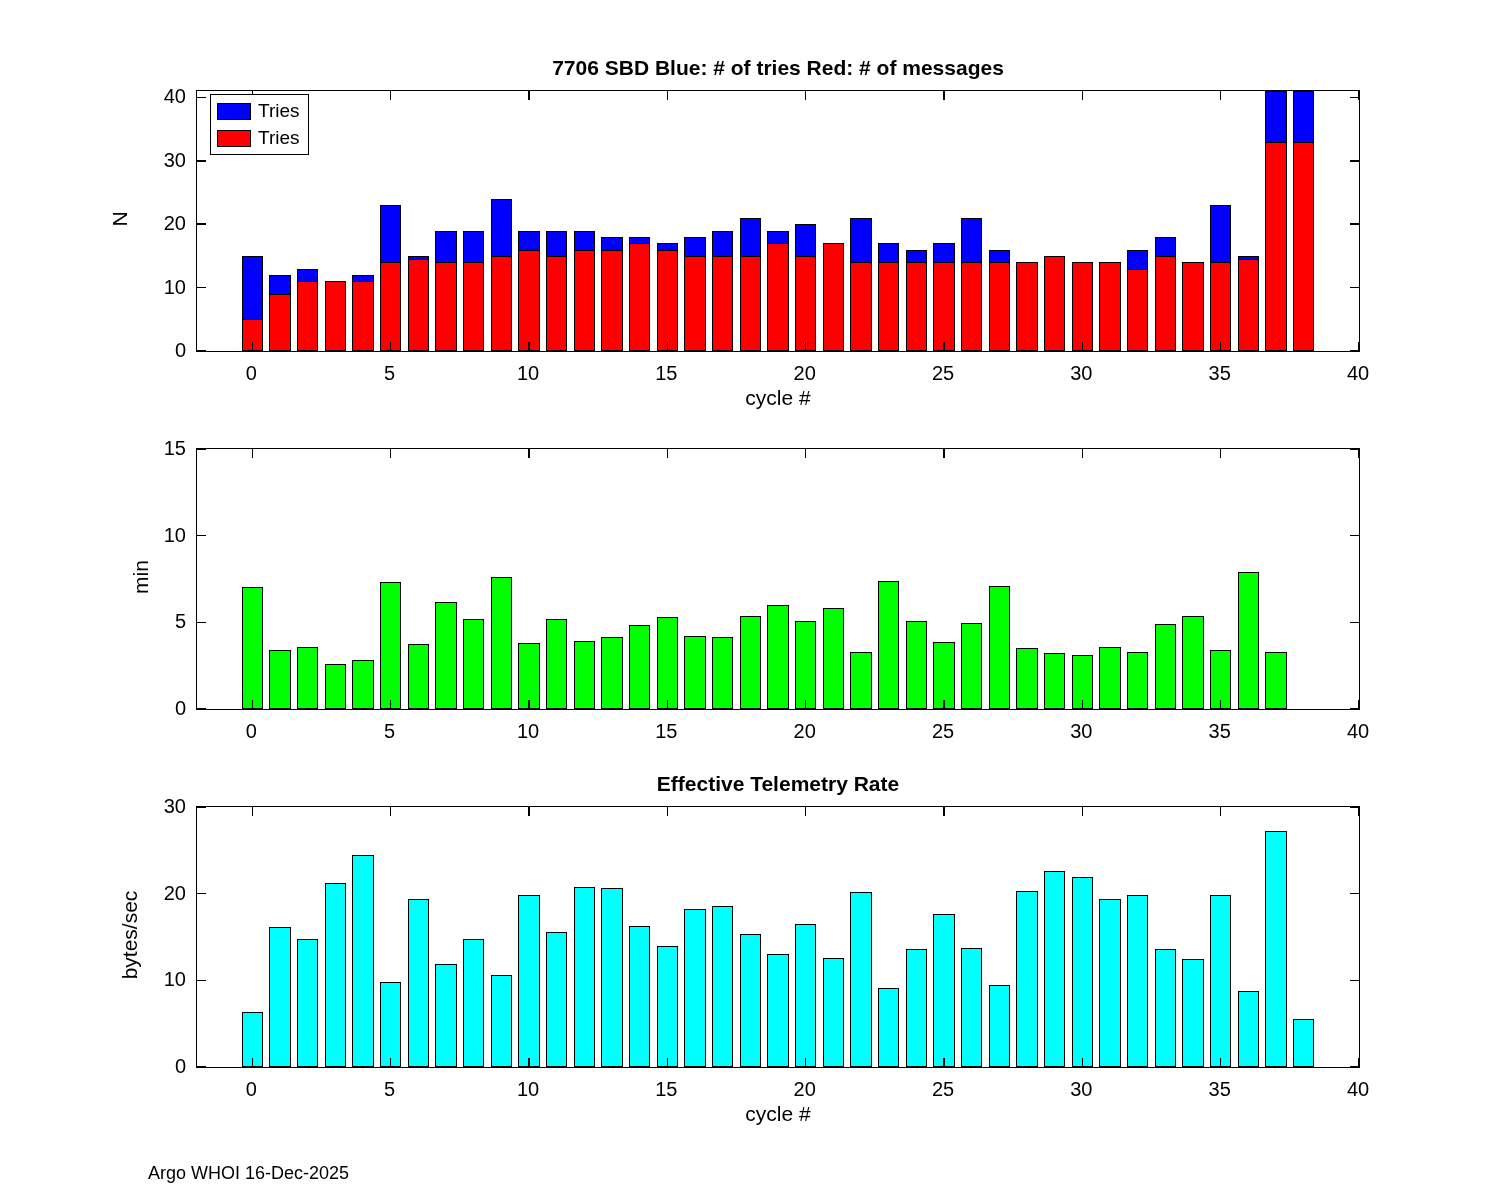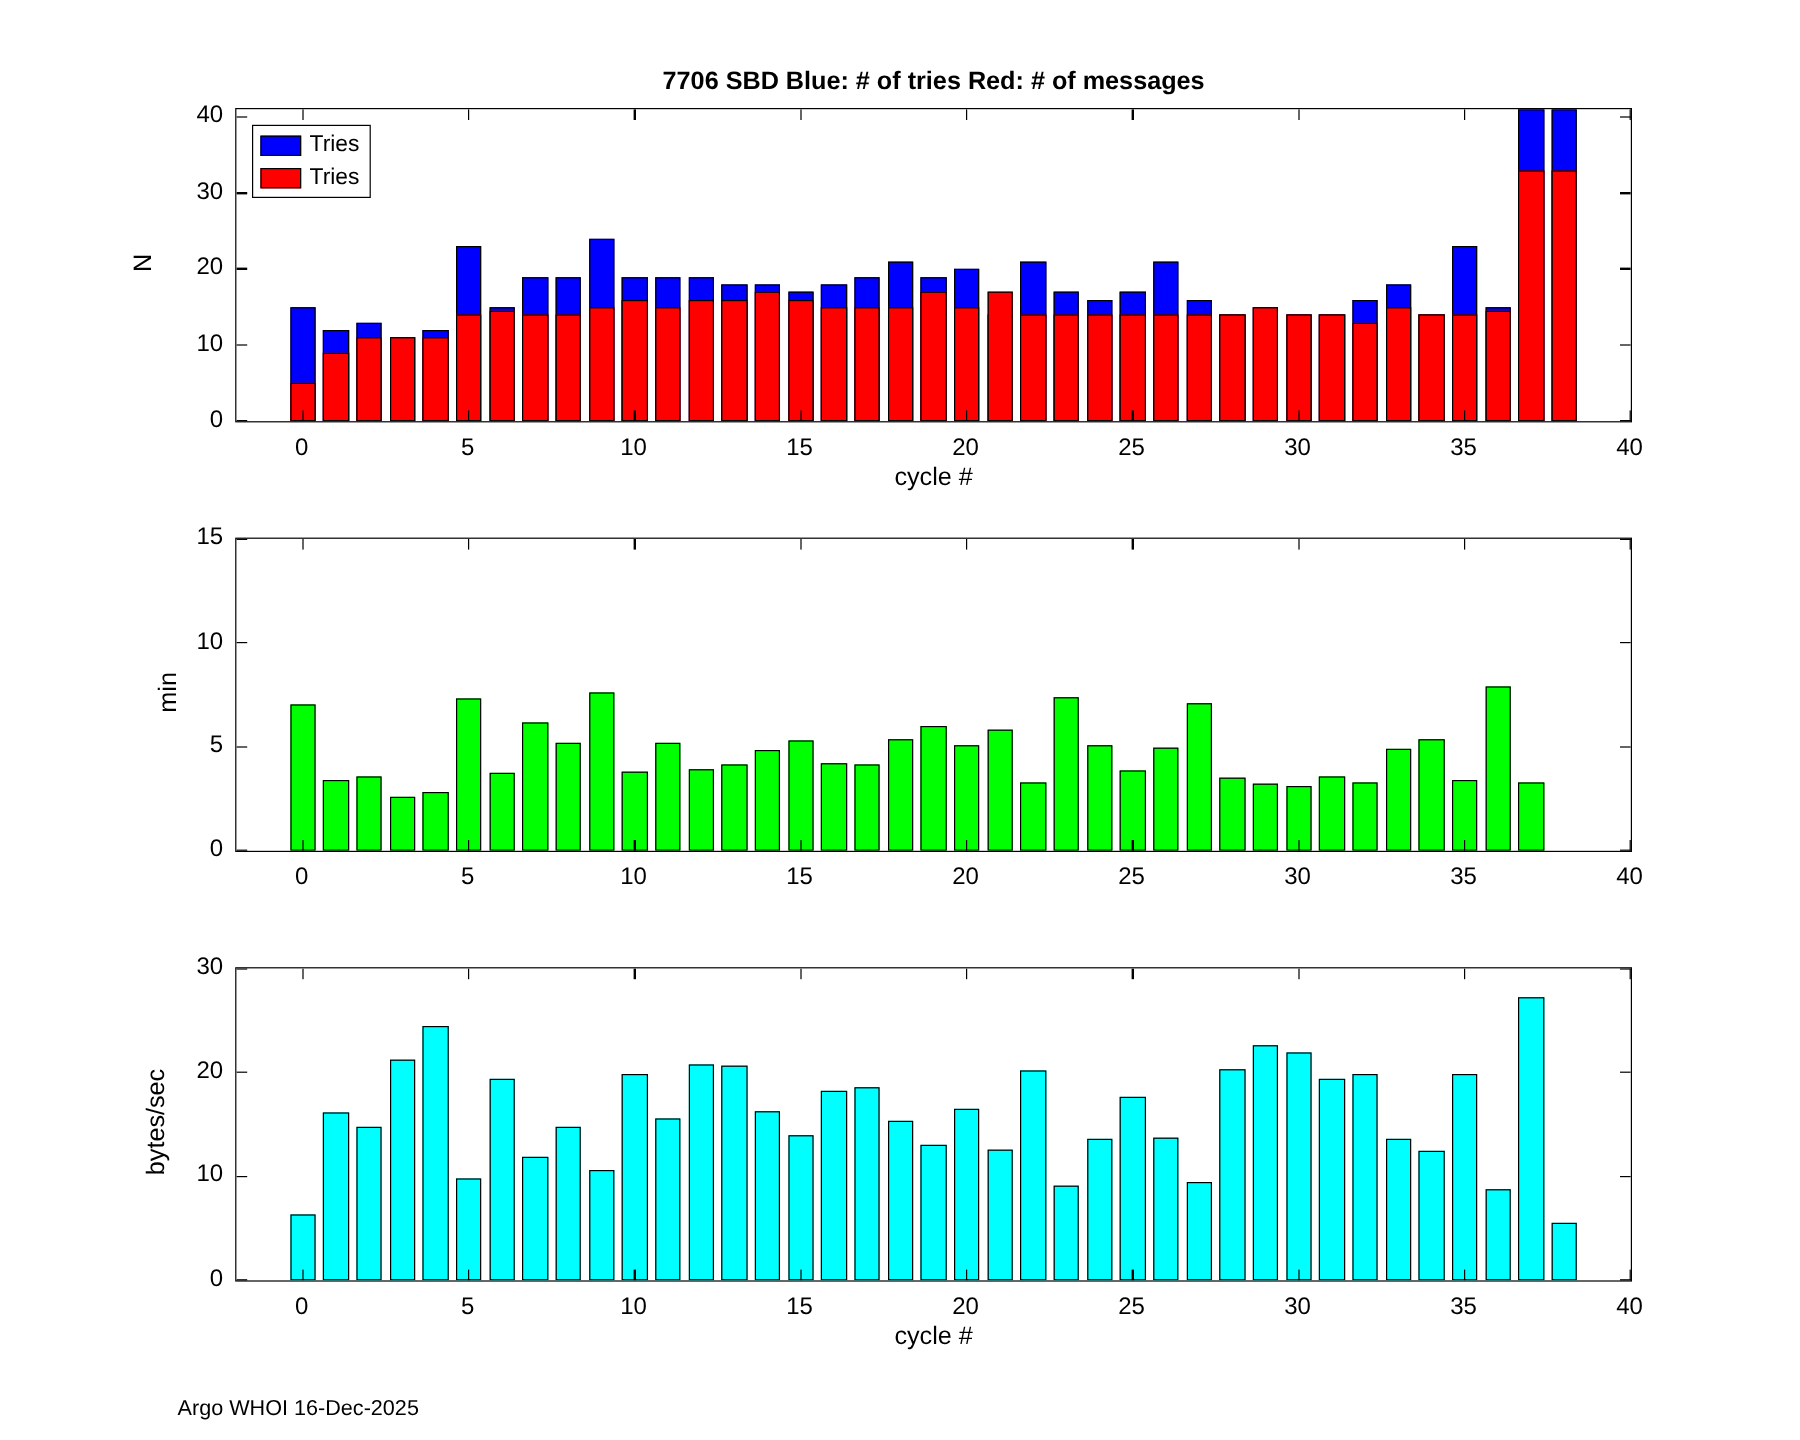--- a/index.html
+++ b/index.html
@@ -252,21 +252,21 @@
         <div class="xtick-mark top" style="left: 746.25px;"></div>
         <div class="xtick-mark" style="left: 884.583px;"></div>
         <div class="xtick-mark top" style="left: 884.583px;"></div>
         <div class="xtick-mark" style="left: 1022.92px;"></div>
         <div class="xtick-mark top" style="left: 1022.92px;"></div>
         <div class="xtick-mark" style="left: 1161.25px;"></div>
         <div class="xtick-mark top" style="left: 1161.25px;"></div>
       </div>
     <div class="ylabel" style="left:-84px; top:117px; transform: rotate(-90deg);">N</div>
     <div class="xlabel" style="top:296px;">cycle #</div>
-    <div class="legend" style="left:14px; top:14px;">
+    <div class="legend" style="left:14px; top:4px;">
       <div class="legend-row">
         <span class="legend-swatch" style="background:#0000ff"></span>
         <span class="legend-text">Tries</span>
       </div>
       <div class="legend-row">
         <span class="legend-swatch" style="background:#ff0000"></span>
         <span class="legend-text">Tries</span>
       </div>
     </div>
   <div class="ytick-label" style="top: 260px;">0</div>
@@ -364,20 +364,21 @@
       <div class="xtick-label" style="left: 332px;">10</div>
       <div class="xtick-label" style="left: 470.333px;">15</div>
       <div class="xtick-label" style="left: 608.667px;">20</div>
       <div class="xtick-label" style="left: 747px;">25</div>
       <div class="xtick-label" style="left: 885.333px;">30</div>
       <div class="xtick-label" style="left: 1023.67px;">35</div>
       <div class="xtick-label" style="left: 1162px;">40</div>
     </div>
 
   <div class="panel" id="panel3" style="left:196px; top:806px; width:1164px; height:262px;">
+    <div class="panel-title">Effective Telemetry Rate</div>
     <div class="plot-area" id="plot3">
       <div class="bars" id="bars3">
           <div class="bar" style="left: 44.5433px; width: 21.58px; top: 205.4px; height: 54.6px; background: rgb(0, 255, 255);"></div>
           <div class="bar" style="left: 72.21px; width: 21.58px; top: 120.467px; height: 139.533px; background: rgb(0, 255, 255);"></div>
           <div class="bar" style="left: 99.8767px; width: 21.58px; top: 131.733px; height: 128.267px; background: rgb(0, 255, 255);"></div>
           <div class="bar" style="left: 127.543px; width: 21.58px; top: 76.2667px; height: 183.733px; background: rgb(0, 255, 255);"></div>
           <div class="bar" style="left: 155.21px; width: 21.58px; top: 47.6667px; height: 212.333px; background: rgb(0, 255, 255);"></div>
           <div class="bar" style="left: 182.877px; width: 21.58px; top: 175.067px; height: 84.9333px; background: rgb(0, 255, 255);"></div>
           <div class="bar" style="left: 210.543px; width: 21.58px; top: 91.8667px; height: 168.133px; background: rgb(0, 255, 255);"></div>
           <div class="bar" style="left: 238.21px; width: 21.58px; top: 156.867px; height: 103.133px; background: rgb(0, 255, 255);"></div>

